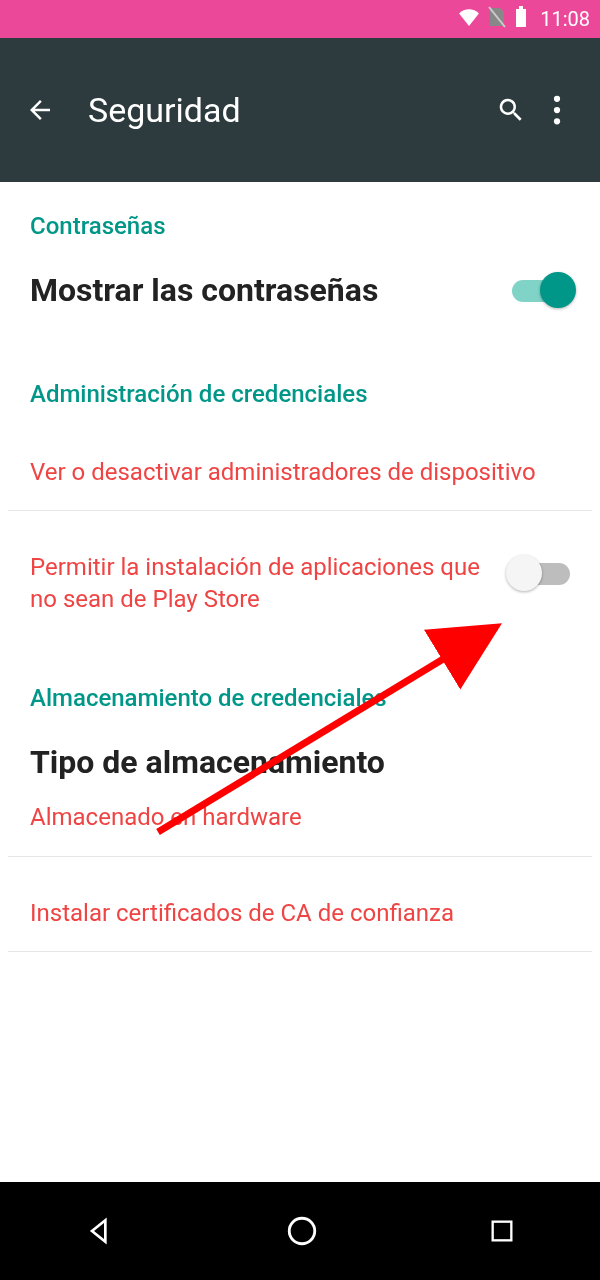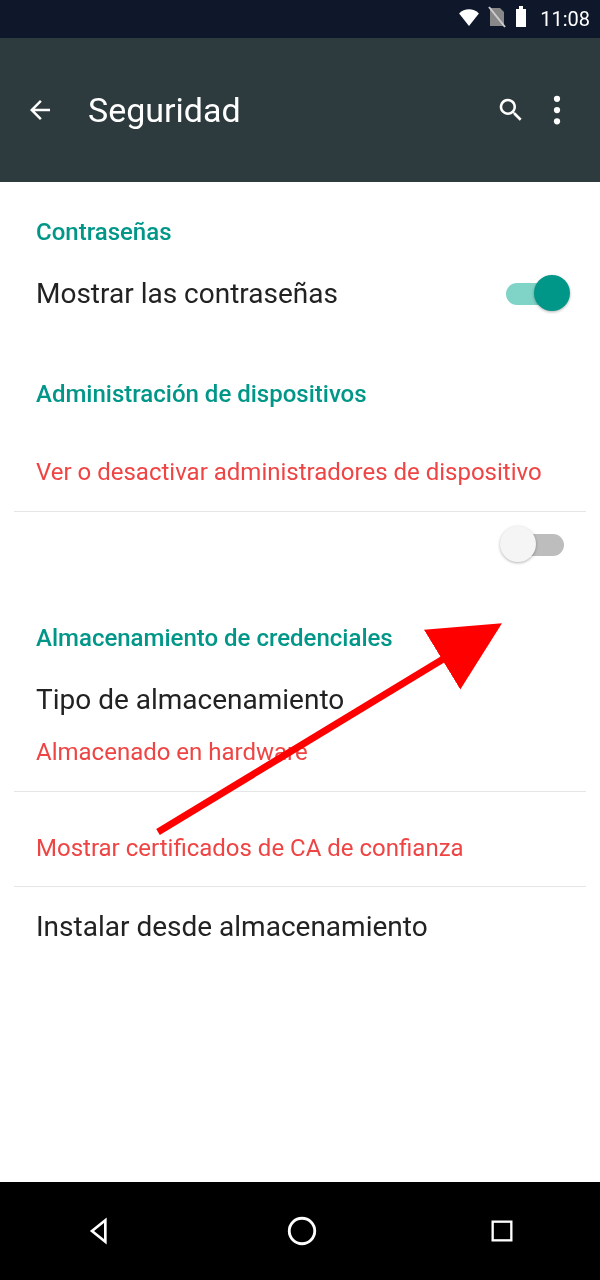--- a/index.html
+++ b/index.html
@@ -1,30 +1,30 @@
 <!DOCTYPE html>
 <html><head>
 <meta charset="utf-8">
 <style>
 * { margin: 0; padding: 0; box-sizing: border-box; font-family: Roboto, Arial, sans-serif; }
 body { width: 600px; height: 1280px; background: #fff; overflow: hidden; position: relative; }
 
-.status-bar { background: #0f172a; color: #fff; height: 38px; display: flex; justify-content: flex-end; align-items: center; padding: 0 10px; gap: 8px; font-size: 20px; }
+.status-bar { background: #ec4899; color: #fff; height: 38px; display: flex; justify-content: flex-end; align-items: center; padding: 0 10px; gap: 8px; font-size: 20px; }
 .status-bar .time { font-weight: 400; margin-left: 4px; }
 
 .app-bar { background: #2d3a3e; color: #fff; height: 144px; display: flex; align-items: center; padding: 0 20px; justify-content: flex-end; }
 .app-bar .back { width: 40px; display: flex; justify-content: center; }
 .app-bar .title { font-size: 34px; font-weight: 400; margin-left: 28px; flex: 1; }
 .app-bar .action { width: 46px; display: flex; justify-content: center; }
 
-.content { background: #fff; padding: 14px; height: 1024px; overflow: hidden; }
+.content { background: #fff; padding: 8px; height: 1024px; overflow: hidden; }
 .section-header { color: #009688; font-size: 24px; font-weight: 500; padding: 22px 22px 8px; }
 .setting { padding: 22px; display: flex; align-items: center; }
 .setting-text { flex: 1; padding-right: 16px; }
-.setting-title { color: #222; font-size: 28px; font-weight: 400; line-height: 1.3; }
+.setting-title { color: #222; font-size: 32px; font-weight: 700; line-height: 1.3; }
 .setting-sub { color: #ef4444; font-size: 24px; margin-top: 18px; line-height: 1.35; }
 .divider { height: 1px; background: #e6e6e6; margin-left: 0; }
 
 .switch { width: 58px; height: 22px; border-radius: 22px; position: relative; }
 .switch.on { background: #7fd3c7; }
 .switch.on::after { content: ''; position: absolute; right: -6px; top: -8px; width: 36px; height: 36px; border-radius: 50%; background: #009688; box-shadow: 0 1px 3px rgba(0,0,0,0.3); }
 .switch.off { background: #bdbdbd; }
 .switch.off::after { content: ''; position: absolute; left: -6px; top: -8px; width: 36px; height: 36px; border-radius: 50%; background: #f5f5f5; box-shadow: 0 1px 3px rgba(0,0,0,0.3); }
 
 .arrow { position: absolute; left: 148px; top: 612px; pointer-events: none; }
@@ -74,51 +74,51 @@
 <div class="content">
   <div class="section-header">Contraseñas</div>
   <div class="setting">
     <div class="setting-text">
       <div class="setting-title">Mostrar las contraseñas</div>
     </div>
     <div class="switch on"></div>
   </div>
 
   <div style="height: 24px;"></div>
-  <div class="section-header">Administración de dispositivos</div>
+  <div class="section-header">Administración de credenciales</div>
   <div class="setting">
     <div class="setting-text">
       <div class="setting-sub">Ver o desactivar administradores de dispositivo</div>
     </div>
   </div>
   <div class="divider"></div>
   <div class="setting">
     <div class="setting-text">
+      <div class="setting-sub">Permitir la instalación de aplicaciones que no sean de Play Store</div>
     </div>
     <div class="switch off"></div>
   </div>
 
   <div style="height: 24px;"></div>
   <div class="section-header">Almacenamiento de credenciales</div>
   <div class="setting">
     <div class="setting-text">
       <div class="setting-title">Tipo de almacenamiento</div>
       <div class="setting-sub">Almacenado en hardware</div>
     </div>
   </div>
   <div class="divider"></div>
   <div class="setting">
     <div class="setting-text">
-      <div class="setting-sub">Mostrar certificados de CA de confianza</div>
+      <div class="setting-sub">Instalar certificados de CA de confianza</div>
     </div>
   </div>
   <div class="divider"></div>
   <div class="setting">
     <div class="setting-text">
-      <div class="setting-title">Instalar desde almacenamiento</div>
     </div>
   </div>
 </div>
 
 <svg class="arrow" width="380" height="240">
   <defs>
       <marker id="ah" markerWidth="12" markerHeight="12" refX="9" refY="5" orient="auto">
         <path d="M0,0 L10,5 L0,10 z" fill="#ff0000"></path>
       </marker>
     </defs>

